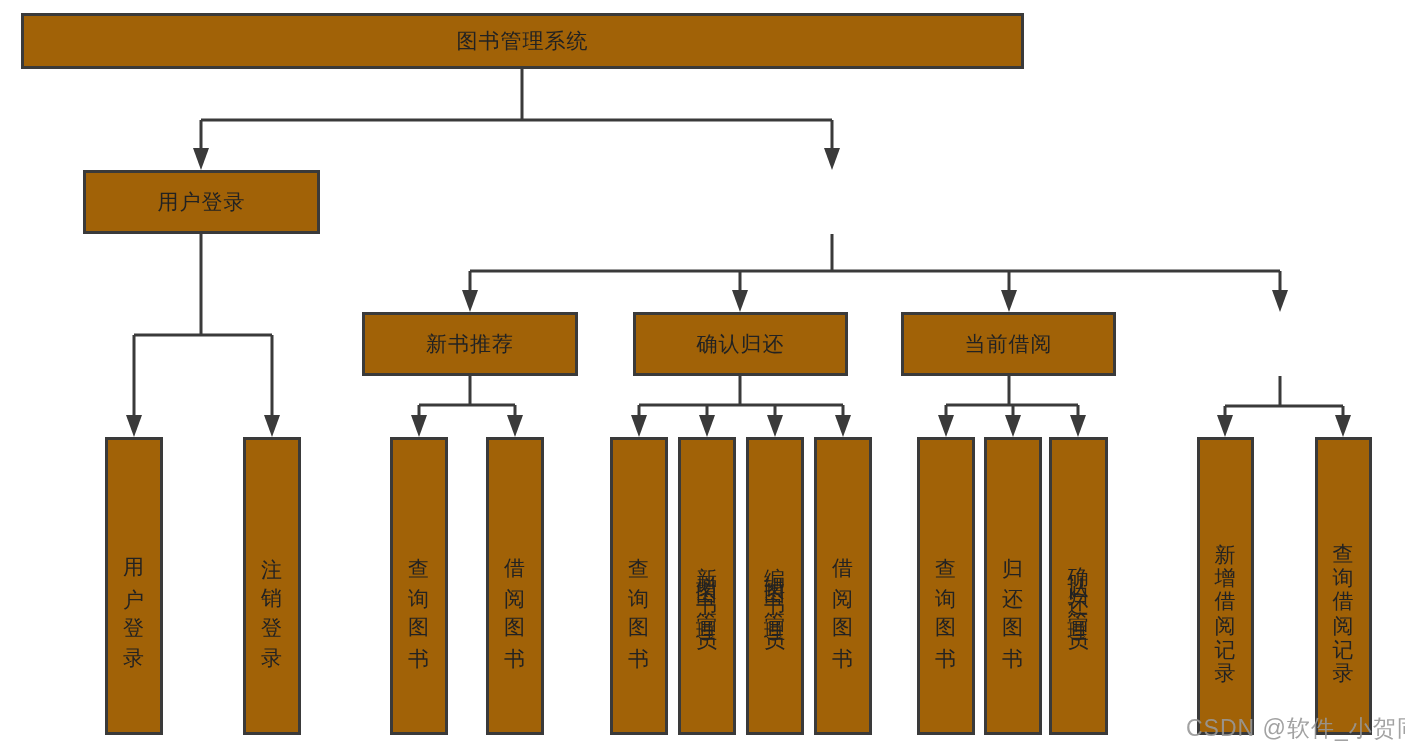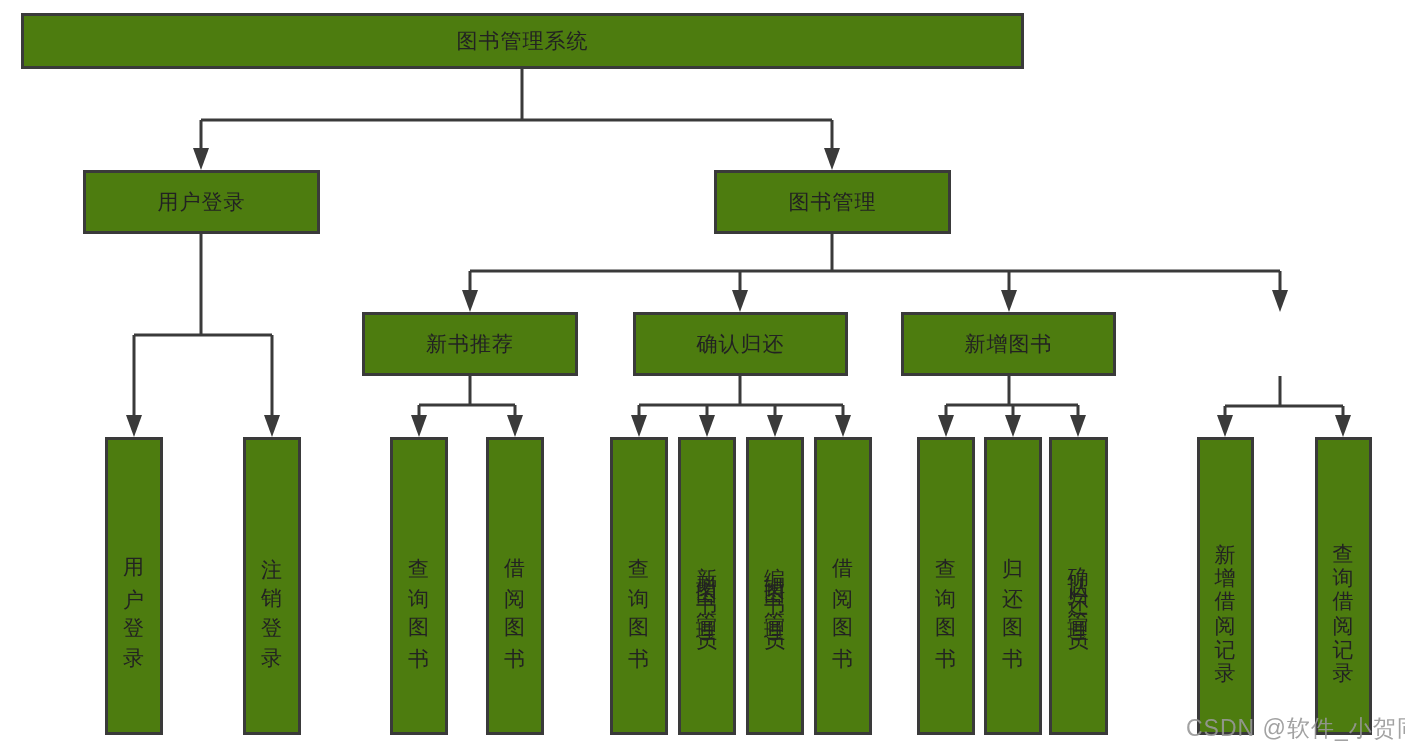--- a/index.html
+++ b/index.html
@@ -13,21 +13,21 @@
   }
   .connectors {
     position: absolute;
     left: 0; top: 0;
     width: 1405px; height: 747px;
   }
   .node {
     position: absolute;
     box-sizing: border-box;
     border: 3px solid #3a3a3a;
-    background: #4d7c0f;
+    background: #a16207;
     display: flex;
     align-items: center;
     justify-content: center;
     color: #222222;
   }
   .hnode {
     font-size: 21px;
     letter-spacing: 1px;
   }
   .leaf .vtext {
@@ -100,32 +100,29 @@
     </g>
   </svg>
 
   <div class="node hnode" style="left:21px; top:13px; width:1003px; height:56px;">
     <span>图书管理系统</span>
   </div>
 
   <div class="node hnode" style="left:83px; top:170px; width:237px; height:64px;">
     <span>用户登录</span>
   </div>
-  <div class="node hnode" style="left:714px; top:170px; width:237px; height:64px;">
-    <span>图书管理</span>
-  </div>
 
   <div class="node hnode" style="left:362px; top:312px; width:216px; height:64px;">
     <span>新书推荐</span>
   </div>
   <div class="node hnode" style="left:633px; top:312px; width:215px; height:64px;">
     <span>确认归还</span>
   </div>
   <div class="node hnode" style="left:901px; top:312px; width:215px; height:64px;">
-    <span>新增图书</span>
+    <span>当前借阅</span>
   </div>
 
   <div class="node leaf vt4" style="left:105px; top:437px; width:58px; height:298px;">
     <span class="vtext">用户登录</span>
   </div>
   <div class="node leaf vt4" style="left:243px; top:437px; width:58px; height:298px;">
     <span class="vtext">注销登录</span>
   </div>
 
   <div class="node leaf vt4" style="left:390px; top:437px; width:58px; height:298px;">

